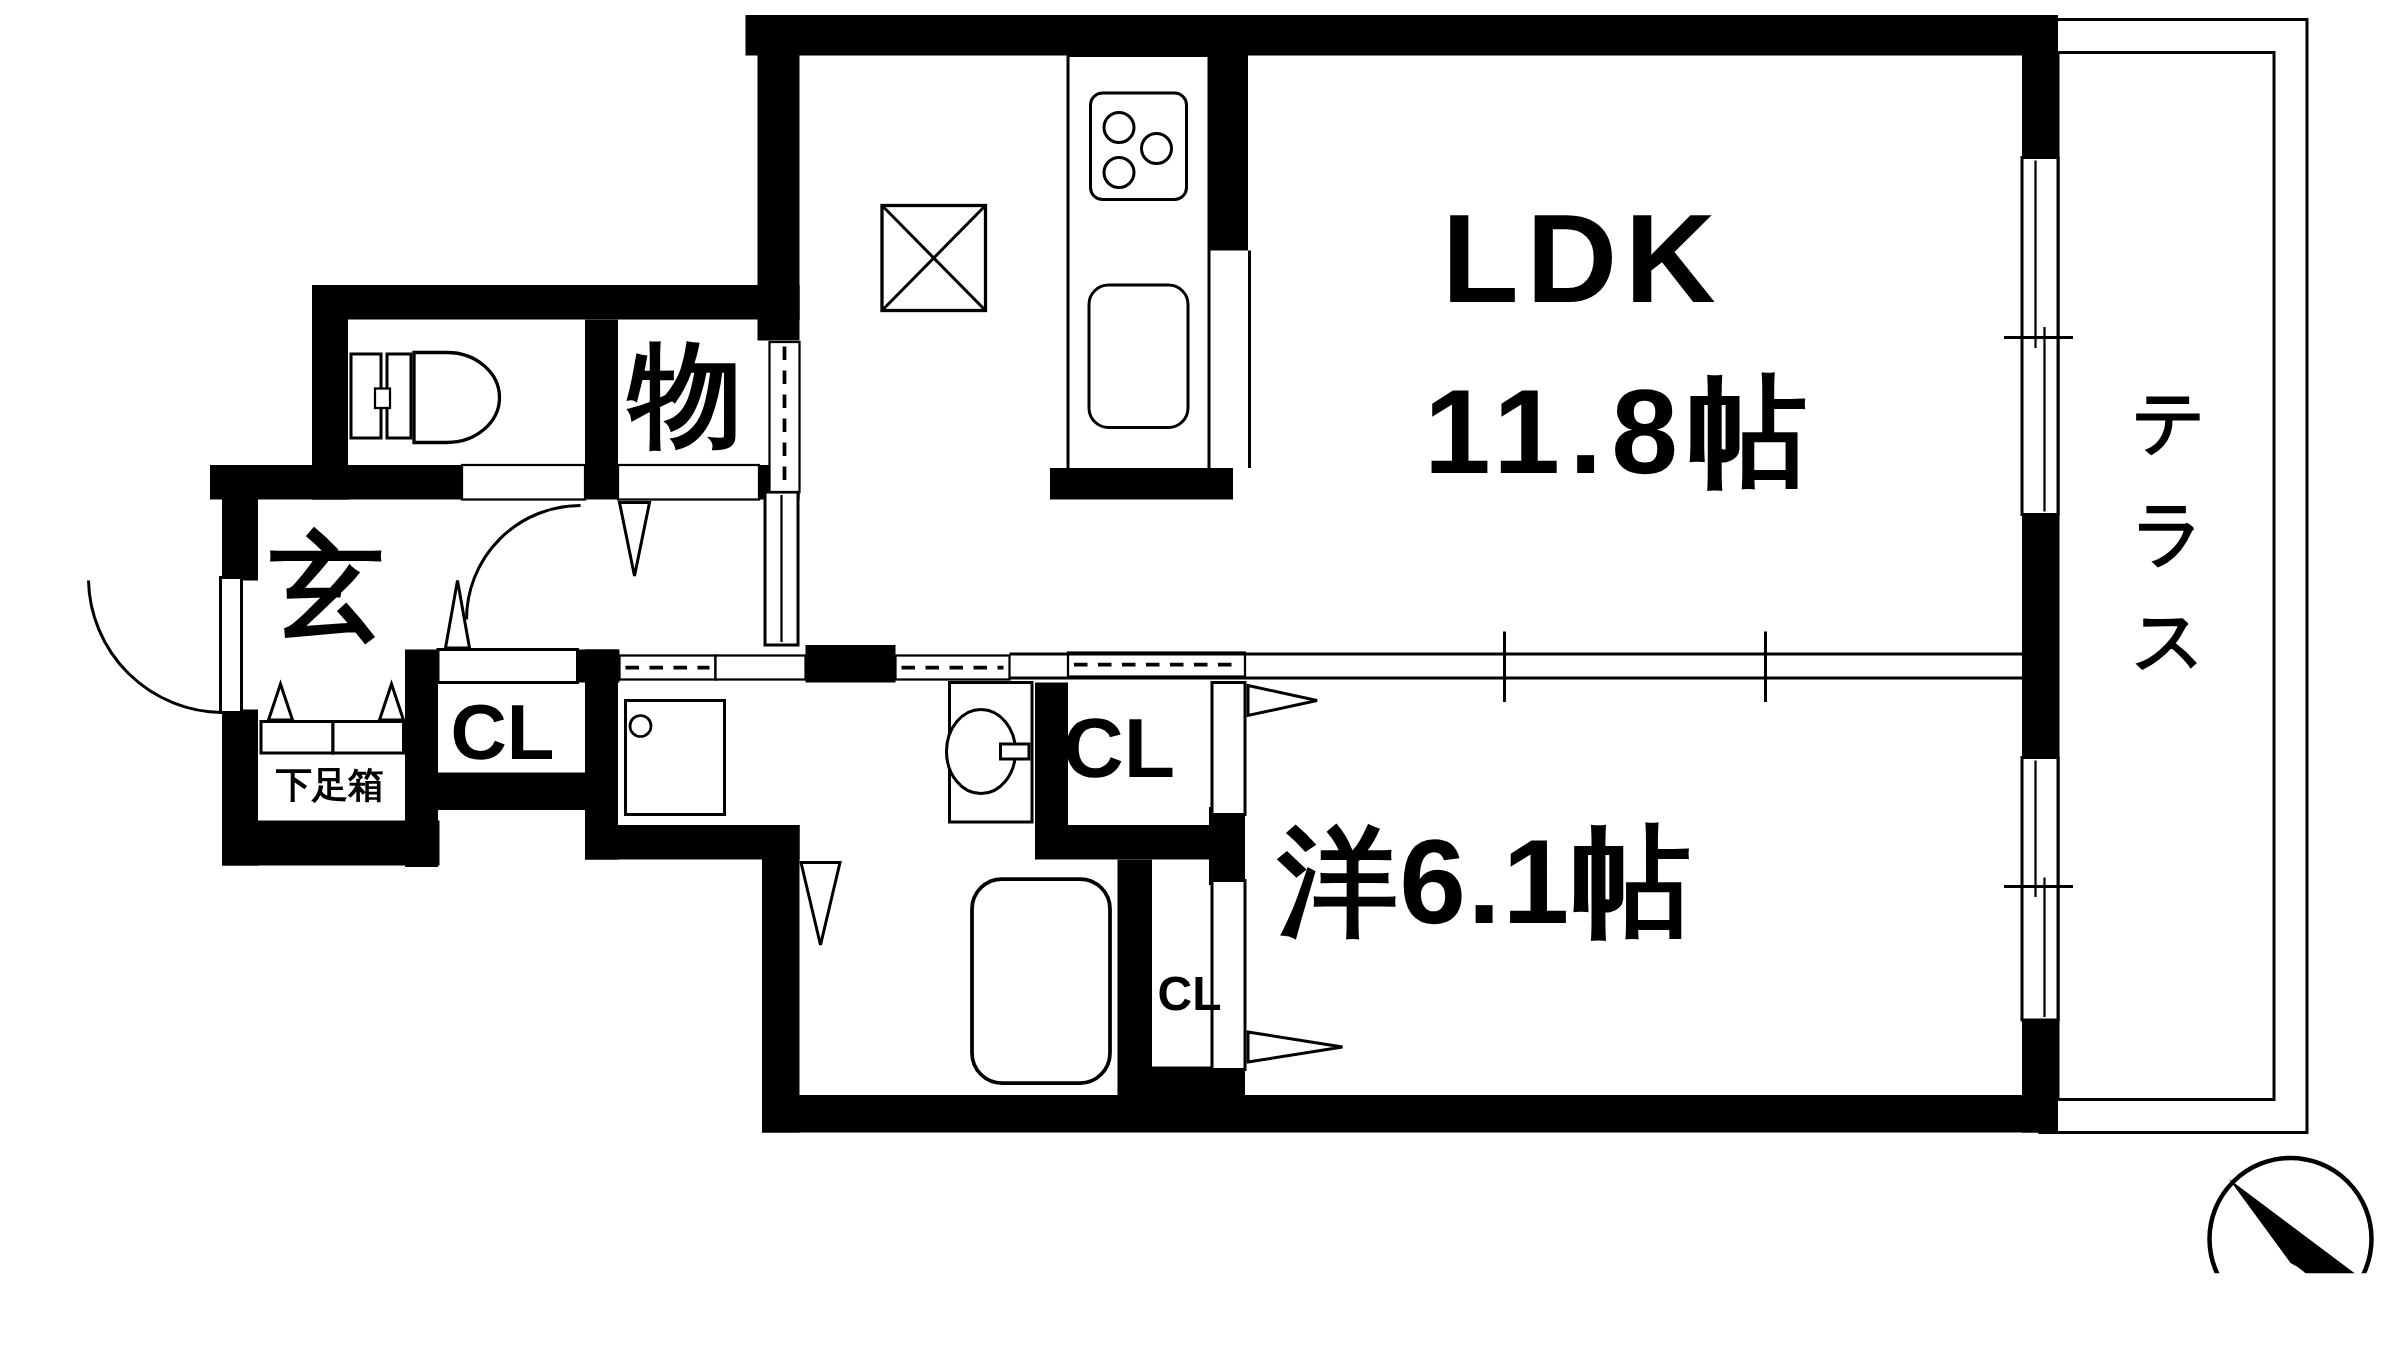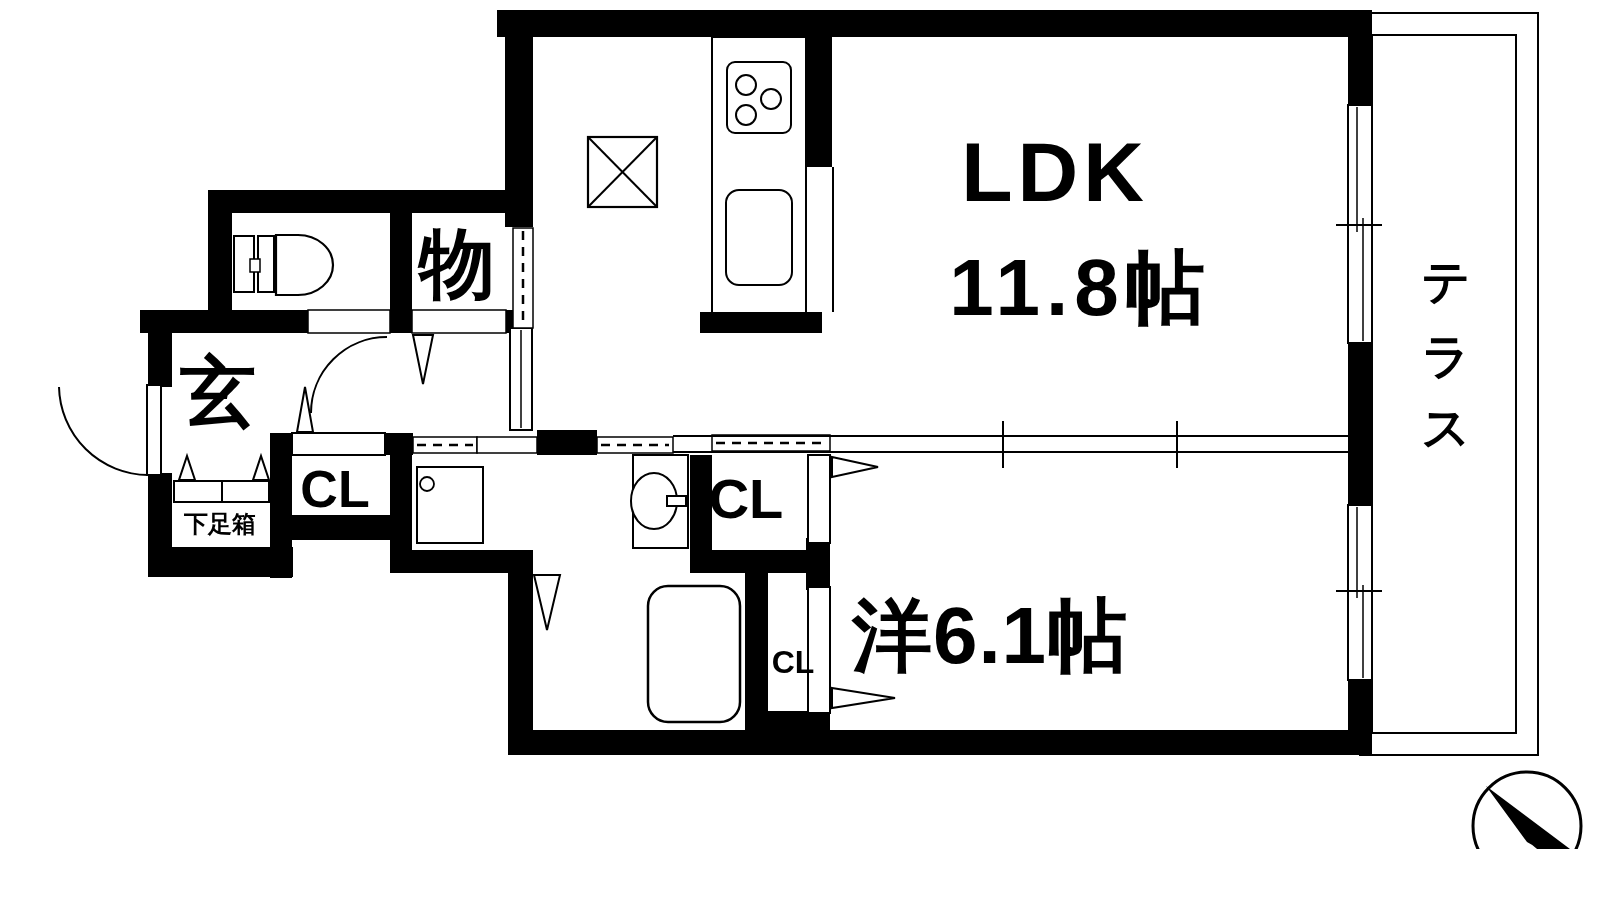--- a/index.html
+++ b/index.html
@@ -144,21 +144,21 @@
     </g>
 
     <g>
       <circle cx="1527" cy="826" r="54" fill="#fff" stroke="#000" stroke-width="3"></circle>
       <path d="M 1486,786 L 1574,852 L 1540,872 Q 1548,852 1527,842 Z" fill="#000" stroke="none"></path>
     </g>
   </svg>
 
   <div class="lbl lbl-ldk" style="left:1055px;top:172px;">LDK</div>
   <div class="lbl lbl-ldk-size" style="left:1060px;top:288px;margin-left:20px;">11.8帖</div>
-  <div class="lbl lbl-western" style="left:990px;top:588px;margin-top:48px;">洋6.1帖</div>
+  <div class="lbl lbl-western" style="left:990px;top:588px;">洋6.1帖</div>
   <div class="lbl lbl-genkan" style="left:218px;top:392px;">玄</div>
   <div class="lbl lbl-storage" style="left:457px;top:264px;">物</div>
   <div class="lbl lbl-cl-1" style="left:335px;top:489px;">CL</div>
   <div class="lbl lbl-cl-2" style="left:746px;top:499px;">CL</div>
   <div class="lbl lbl-cl-3" style="left:793px;top:662px;">CL</div>
   <div class="lbl lbl-shoebox" style="left:220px;top:524px;">下足箱</div>
   <div class="lbl lbl-terrace" style="left:1446px;top:282px;">テ</div>
   <div class="lbl lbl-terrace" style="left:1446px;top:357px;">ラ</div>
   <div class="lbl lbl-terrace" style="left:1446px;top:428px;">ス</div>
 

